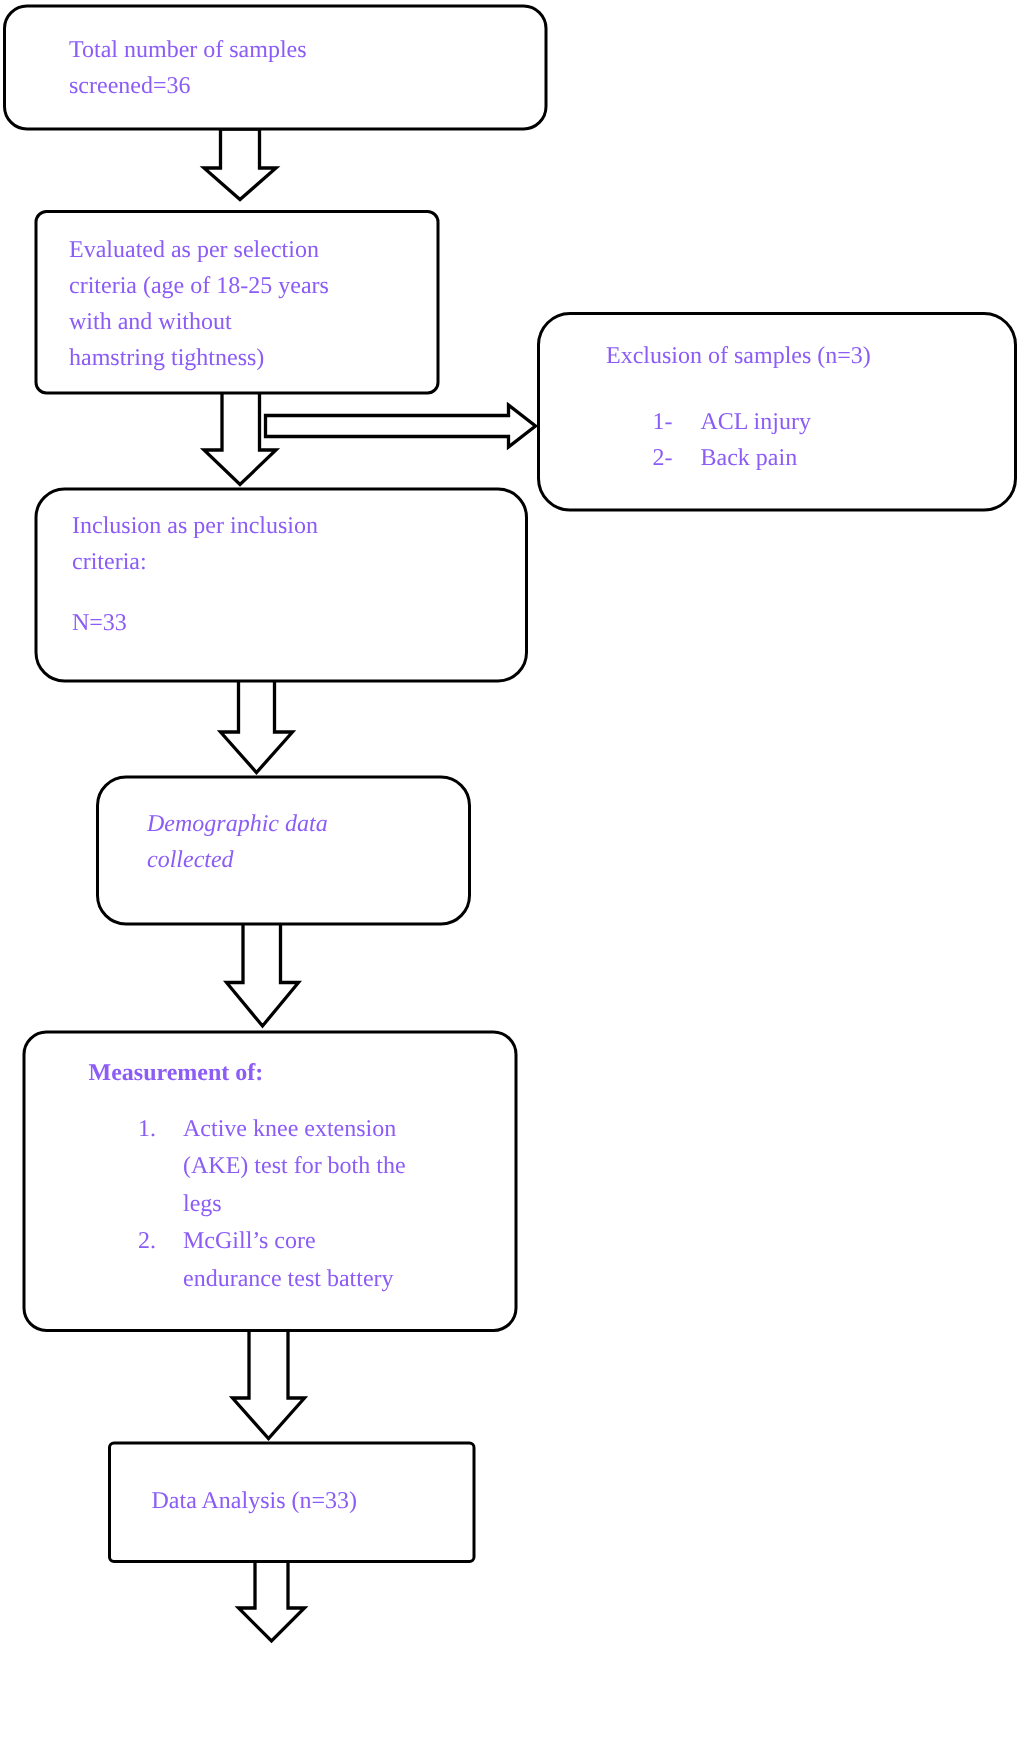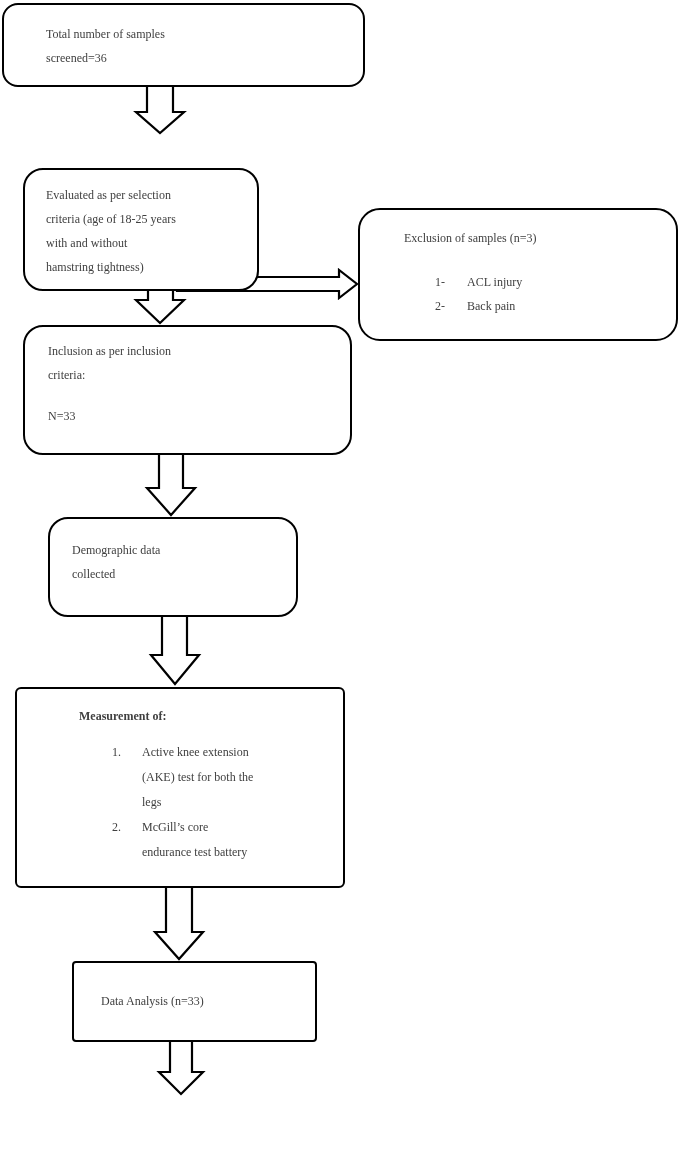--- a/index.html
+++ b/index.html
@@ -3,42 +3,42 @@
 <meta charset="utf-8">
 <style>
   * { margin: 0; padding: 0; box-sizing: border-box; }
   html, body { background: #ffffff; }
   .canvas {
     position: relative;
     width: 685px;
     height: 1171px;
     background: #ffffff;
     font-family: "Liberation Serif", "DejaVu Serif", serif;
-    font-size: 12px;
+    font-size: 16px;
     line-height: 24px;
-    color: #404040;
+    color: #8b5cf6;
     overflow: hidden;
   }
   .arrows { position: absolute; left: 0; top: 0; z-index: 1; }
   .arrows polygon { fill: #ffffff; stroke: #000000; stroke-width: 2.2; stroke-linejoin: miter; }
   .box {
     position: absolute;
     z-index: 2;
     background: #ffffff;
     border: 2.5px solid #000000;
   }
   .t { white-space: pre-line; }
   .bold { font-weight: bold; }
 
   #b-screened   { left: 2px;   top: 3px;    width: 363px; height: 84px;  border-radius: 16px; padding: 17px 18px 0 42px; }
-  #b-evaluated  { left: 23px;  top: 140px;  width: 236px; height: 123px; border-radius: 20px; padding: 13px 8px 0 21px; margin-top: 28px; }
+  #b-evaluated  { left: 23px;  top: 140px;  width: 270px; height: 123px; border-radius: 8px; padding: 13px 8px 0 21px; }
   #b-exclusion  { left: 358px; top: 208px;  width: 320px; height: 133px; border-radius: 22px; padding: 16px 10px 0 44px; }
   #b-inclusion  { left: 23px;  top: 325px;  width: 329px; height: 130px; border-radius: 20px; padding: 12px 10px 0 23px; }
-  #b-demographic{ left: 48px;  top: 517px;  width: 250px; height: 100px; border-radius: 20px; padding: 19px 10px 0 22px; }
-  #b-measurement{ left: 15px;  top: 687px;  width: 330px; height: 201px; border-radius: 6px; padding: 15px 10px 0 62px; }
+  #b-demographic{ left: 64px;  top: 517px;  width: 250px; height: 100px; border-radius: 20px; padding: 19px 10px 0 32px; font-style: italic; }
+  #b-measurement{ left: 15px;  top: 687px;  width: 330px; height: 201px; border-radius: 16px; padding: 15px 10px 0 42px; }
   #b-analysis   { left: 72px;  top: 961px;  width: 245px; height: 81px;  border-radius: 4px; padding: 26px 10px 0 27px; }
   #b-results    { left: 62px;  top: 1096px; width: 255px; height: 73px;  border-radius: 16px; padding: 14px 10px 0 31px; }
 
   .list { margin-top: 12px; }
   #b-exclusion .list { margin-top: 20px; padding-left: 31px; }
   #b-measurement .list { padding-left: 33px; line-height: 25px; }
   .li { display: flex; align-items: flex-start; }
   #b-exclusion .marker { width: 32px; flex: 0 0 32px; }
   #b-measurement .marker { width: 30px; flex: 0 0 30px; }
   .count { margin-top: 17px; }

